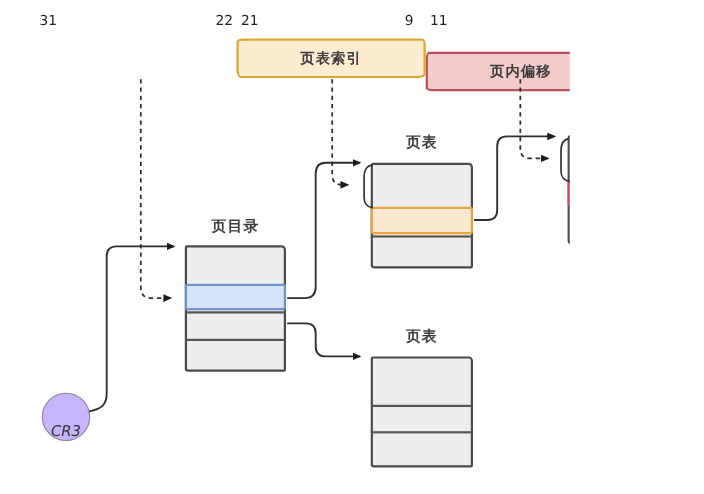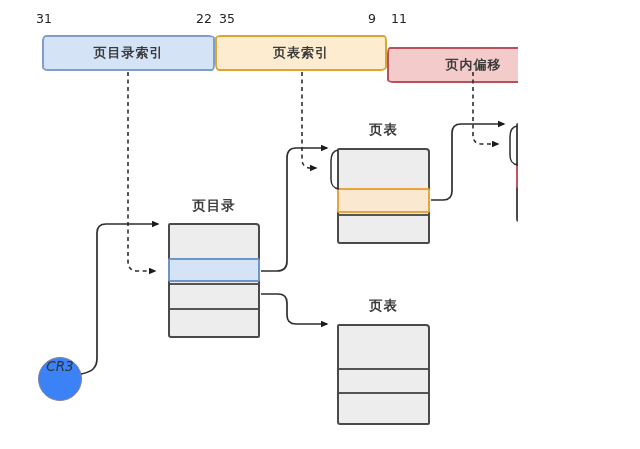--- a/index.html
+++ b/index.html
@@ -37,40 +37,39 @@
   .hl-orange{background:#fbe8d0;border:2px solid #e6a33e;}
   .hl-red{background:#f3caca;border:2px solid #c05560;}
   .tbl-title{
     position:absolute;height:17px;text-align:center;
     font-size:13.5px;font-weight:bold;color:#3d3d3d;letter-spacing:1px;
   }
   
   .cr3{
     position:absolute;left:38px;top:357px;width:44px;height:44px;
     box-sizing:border-box;border-radius:50%;
-    background:#3b82f6;border:1.5px solid #8b7f95;
-    display:flex;align-items:flex-start;justify-content:center;
+    background:#c4b5fd;border:1.5px solid #8b7f95;
+    display:flex;align-items:flex-end;justify-content:center;
     font-size:13.5px;font-style:italic;color:#333;z-index:2;
   }
   
   .wires{position:absolute;left:0;top:0;width:640px;height:449px;z-index:5;pointer-events:none;}
 </style>
 </head>
 <body>
 
 <div class="canvas">
 
   <span class="bit-label" style="left:36px">31</span>
   <span class="bit-label" style="left:196px">22</span>
-  <span class="bit-label" style="left:219px">35</span>
+  <span class="bit-label" style="left:219px">21</span>
   <span class="bit-label" style="left:368px">9</span>
   <span class="bit-label" style="left:391px">11</span>
   <span class="bit-label" style="left:552px">0</span>
 
-  <div class="seg seg-blue">页目录索引</div>
   <div class="seg seg-orange">页表索引</div>
   <div class="seg seg-red">页内偏移</div>
 
   <div class="tbl-title" style="left:168px;top:197px;width:92px">页目录</div>
   <div class="tbl" style="left:168px;top:223px;width:92px;height:115px">
     <div class="row" style="height:35px"></div>
     <div class="row" style="height:23px"></div>
     <div class="row" style="height:25px"></div>
     <div class="row" style="height:32px"></div>
     <div class="hl hl-blue" style="top:33px;height:24px"></div>

